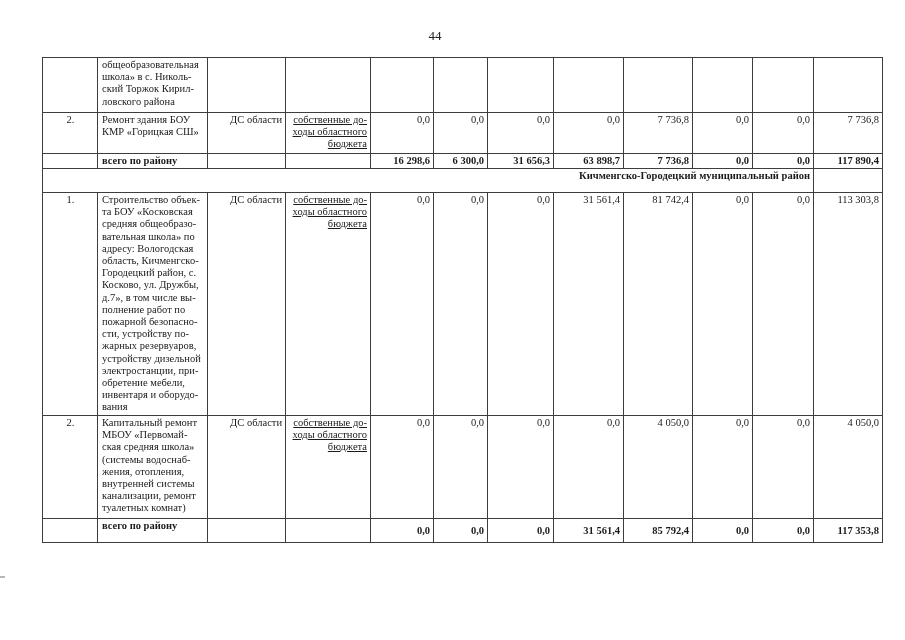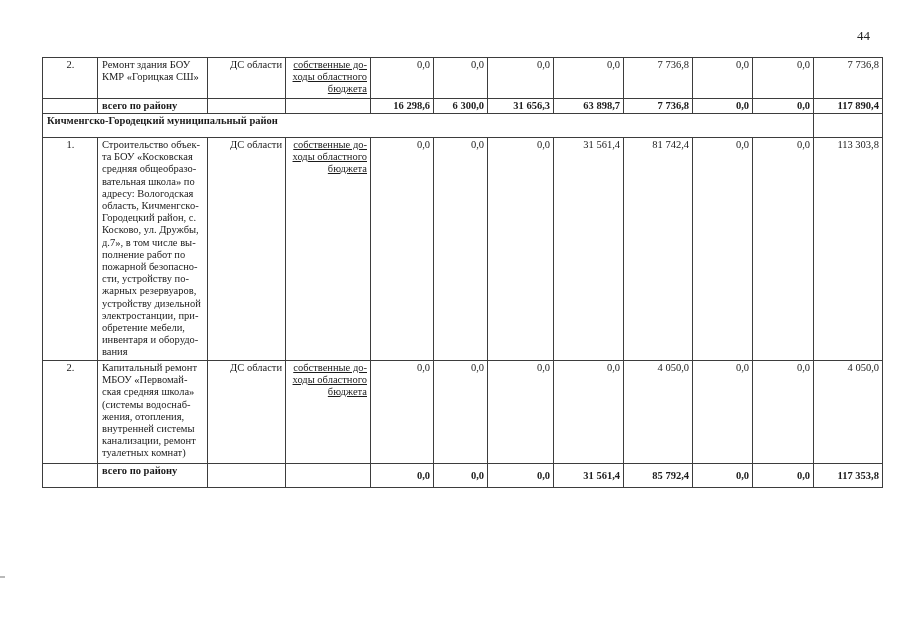--- a/index.html
+++ b/index.html
@@ -9,21 +9,21 @@
     background: #ffffff;
     font-family: "Liberation Serif", "DejaVu Serif", serif;
     color: #1b1b1b;
     position: relative;
     overflow: hidden;
   }
   .page-number {
     position: absolute;
     top: 28px; left: 0;
     width: 870px;
-    text-align: right;
+    text-align: center;
     font-size: 13px;
     color: #222;
   }
   table.budget {
     position: absolute;
     left: 42px; top: 57px;
     width: 840px;
     border-collapse: collapse;
     table-layout: fixed;
   }
@@ -41,21 +41,21 @@
     padding: 0;
   }
   td.desc { text-align: left; white-space: pre-line; }
   td.ds   { text-align: right; white-space: pre-line; padding-left: 5px; }
   td.src  { text-align: right; white-space: pre-line; padding-left: 6px; text-decoration: underline; }
   td.val  { text-align: right; vertical-align: top; padding: 1px 1px 0 1px; }
   tr.total-row td { font-weight: bold; border-top: 1.5px solid #2c2c2c; }
   tr.total-row td.val { vertical-align: middle; }
   td.section-cell {
     font-weight: bold;
-    text-align: left;
+    text-align: right;
     vertical-align: middle;
     font-size: 11px;
   }
   .scan-artifact {
     position: absolute;
     left: 0; top: 576px;
     width: 5px; height: 2px;
     background: #b9b9b9;
   }
 </style>
@@ -74,20 +74,37 @@
       <col style="width:54px">
       <col style="width:66px">
       <col style="width:70px">
     <col style="width:69px">
       <col style="width:60px">
       <col style="width:61px">
       <col style="width:69px">
   </colgroup>
 
   <tbody>
+      <tr style="height:55px">
+    <td class="num"></td>
+    <td class="desc">общеобразовательная
+школа» в с. Николь-
+ский Торжок Кирил-
+ловского района</td>
+    <td class="ds"></td>
+    <td class="src"></td>
+    <td class="val"></td>
+    <td class="val"></td>
+    <td class="val"></td>
+    <td class="val"></td>
+    <td class="val"></td>
+    <td class="val"></td>
+    <td class="val"></td>
+    <td class="val"></td>
+  </tr>
 
   <tr style="height:41px">
     <td class="num">2.</td>
     <td class="desc">Ремонт здания БОУ
 КМР «Горицкая СШ»</td>
     <td class="ds">ДС области</td>
     <td class="src">собственные до-
 ходы областного
 бюджета</td>
     <td class="val">0,0</td>

